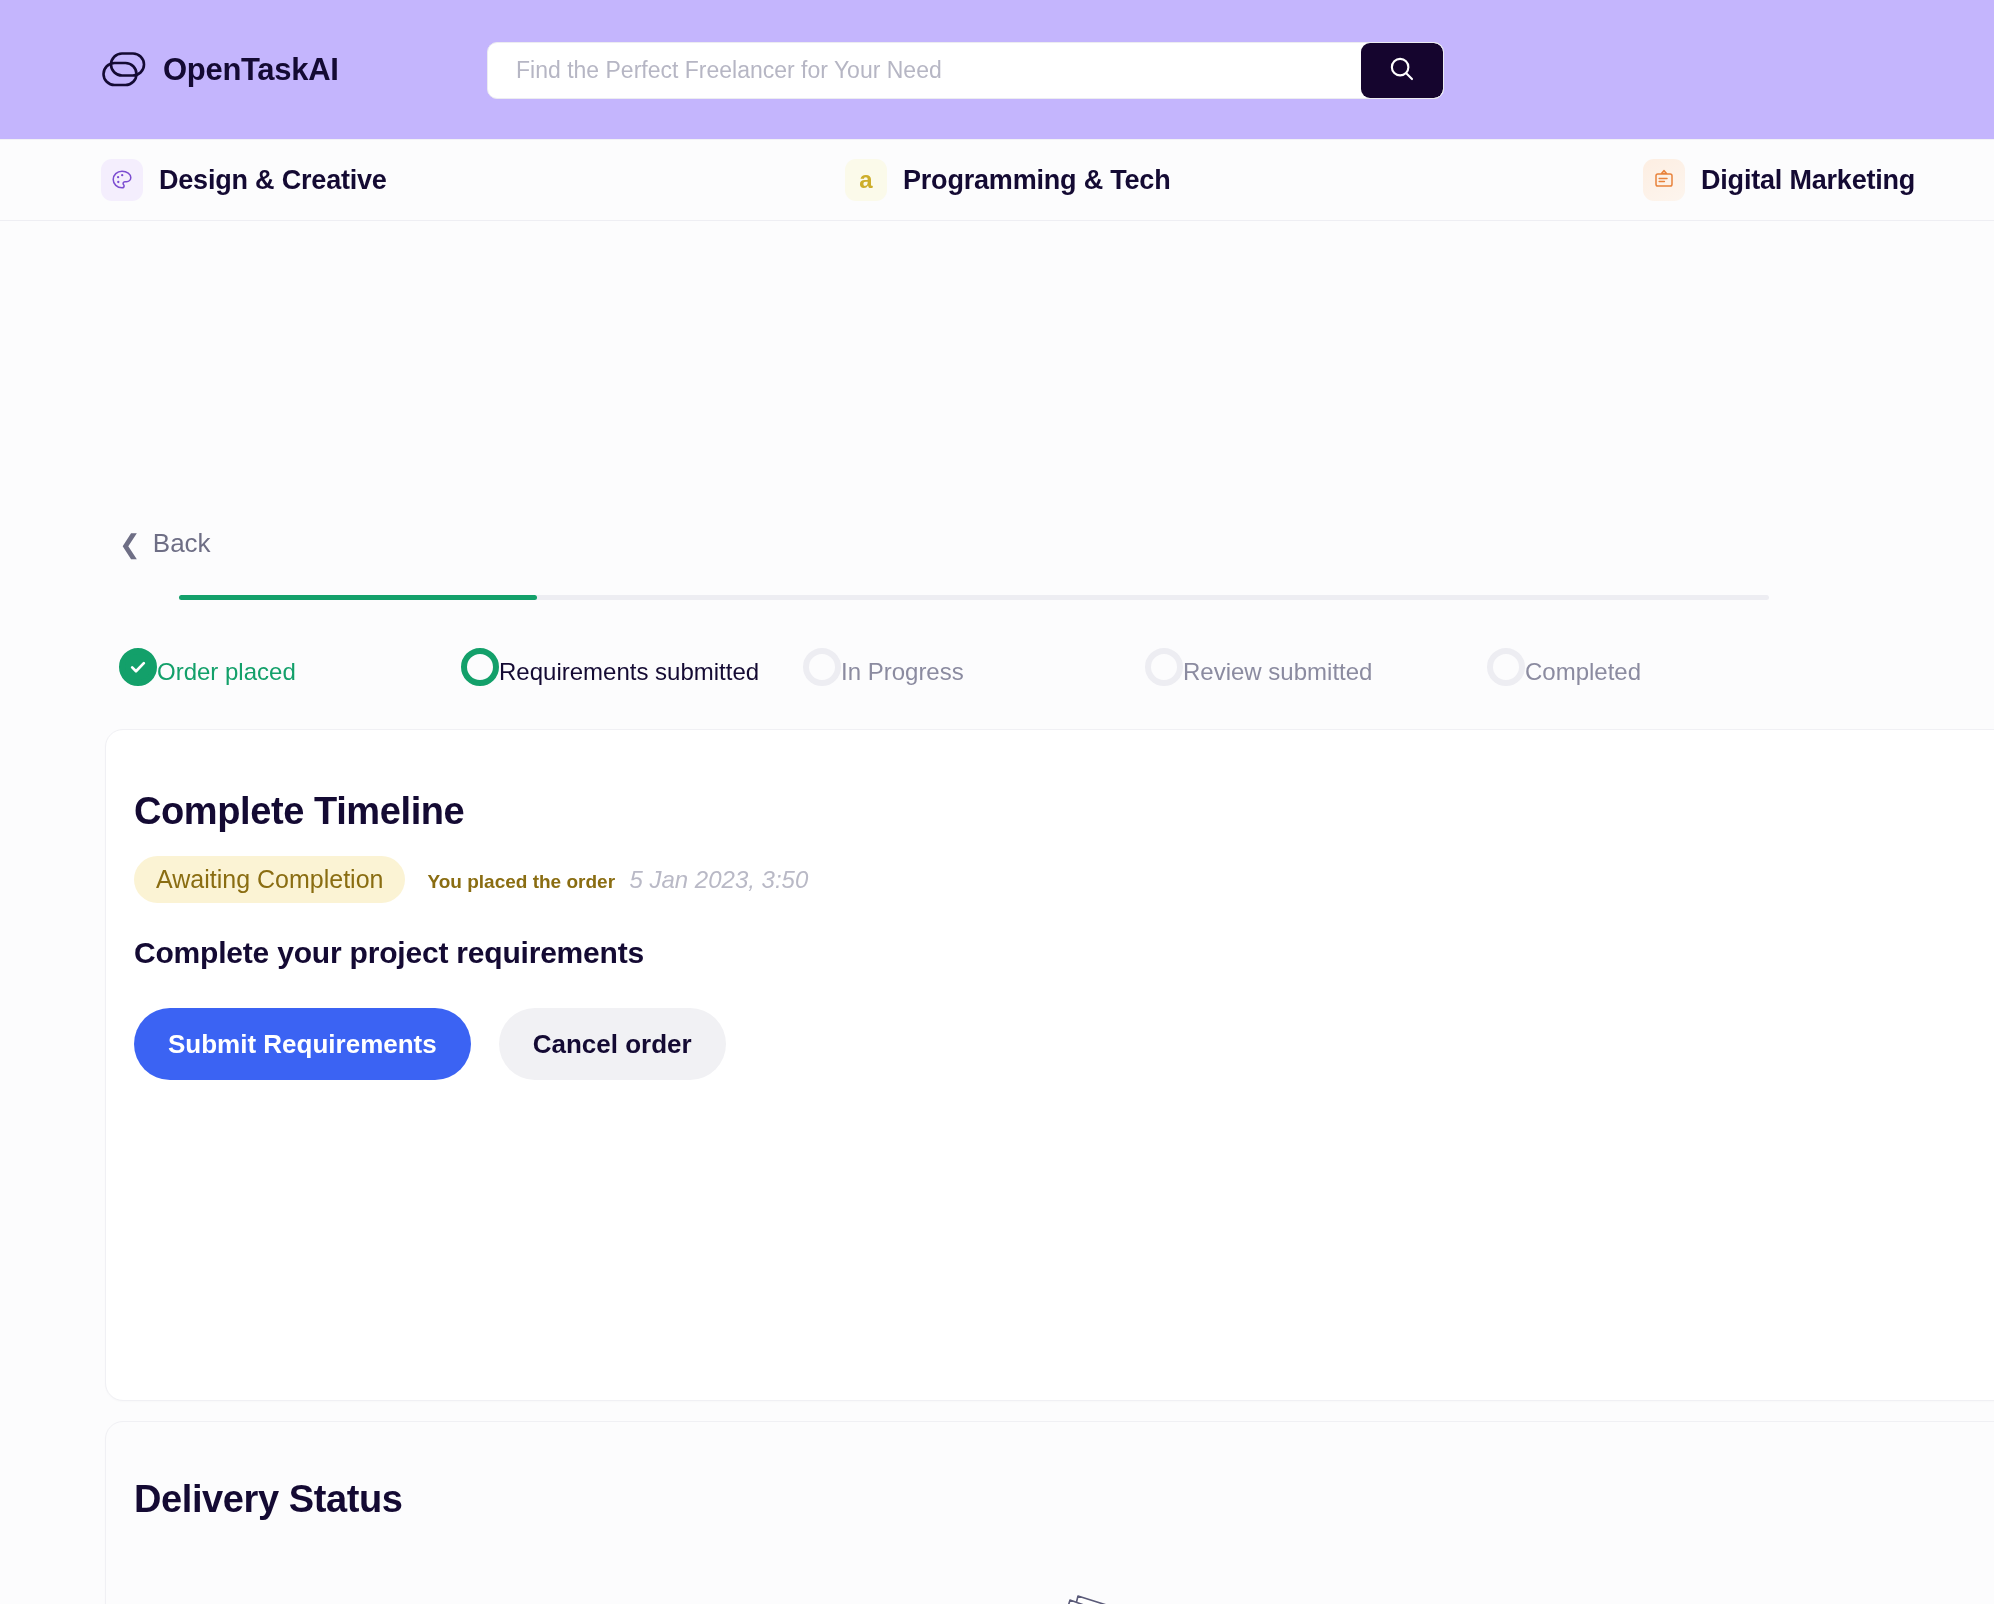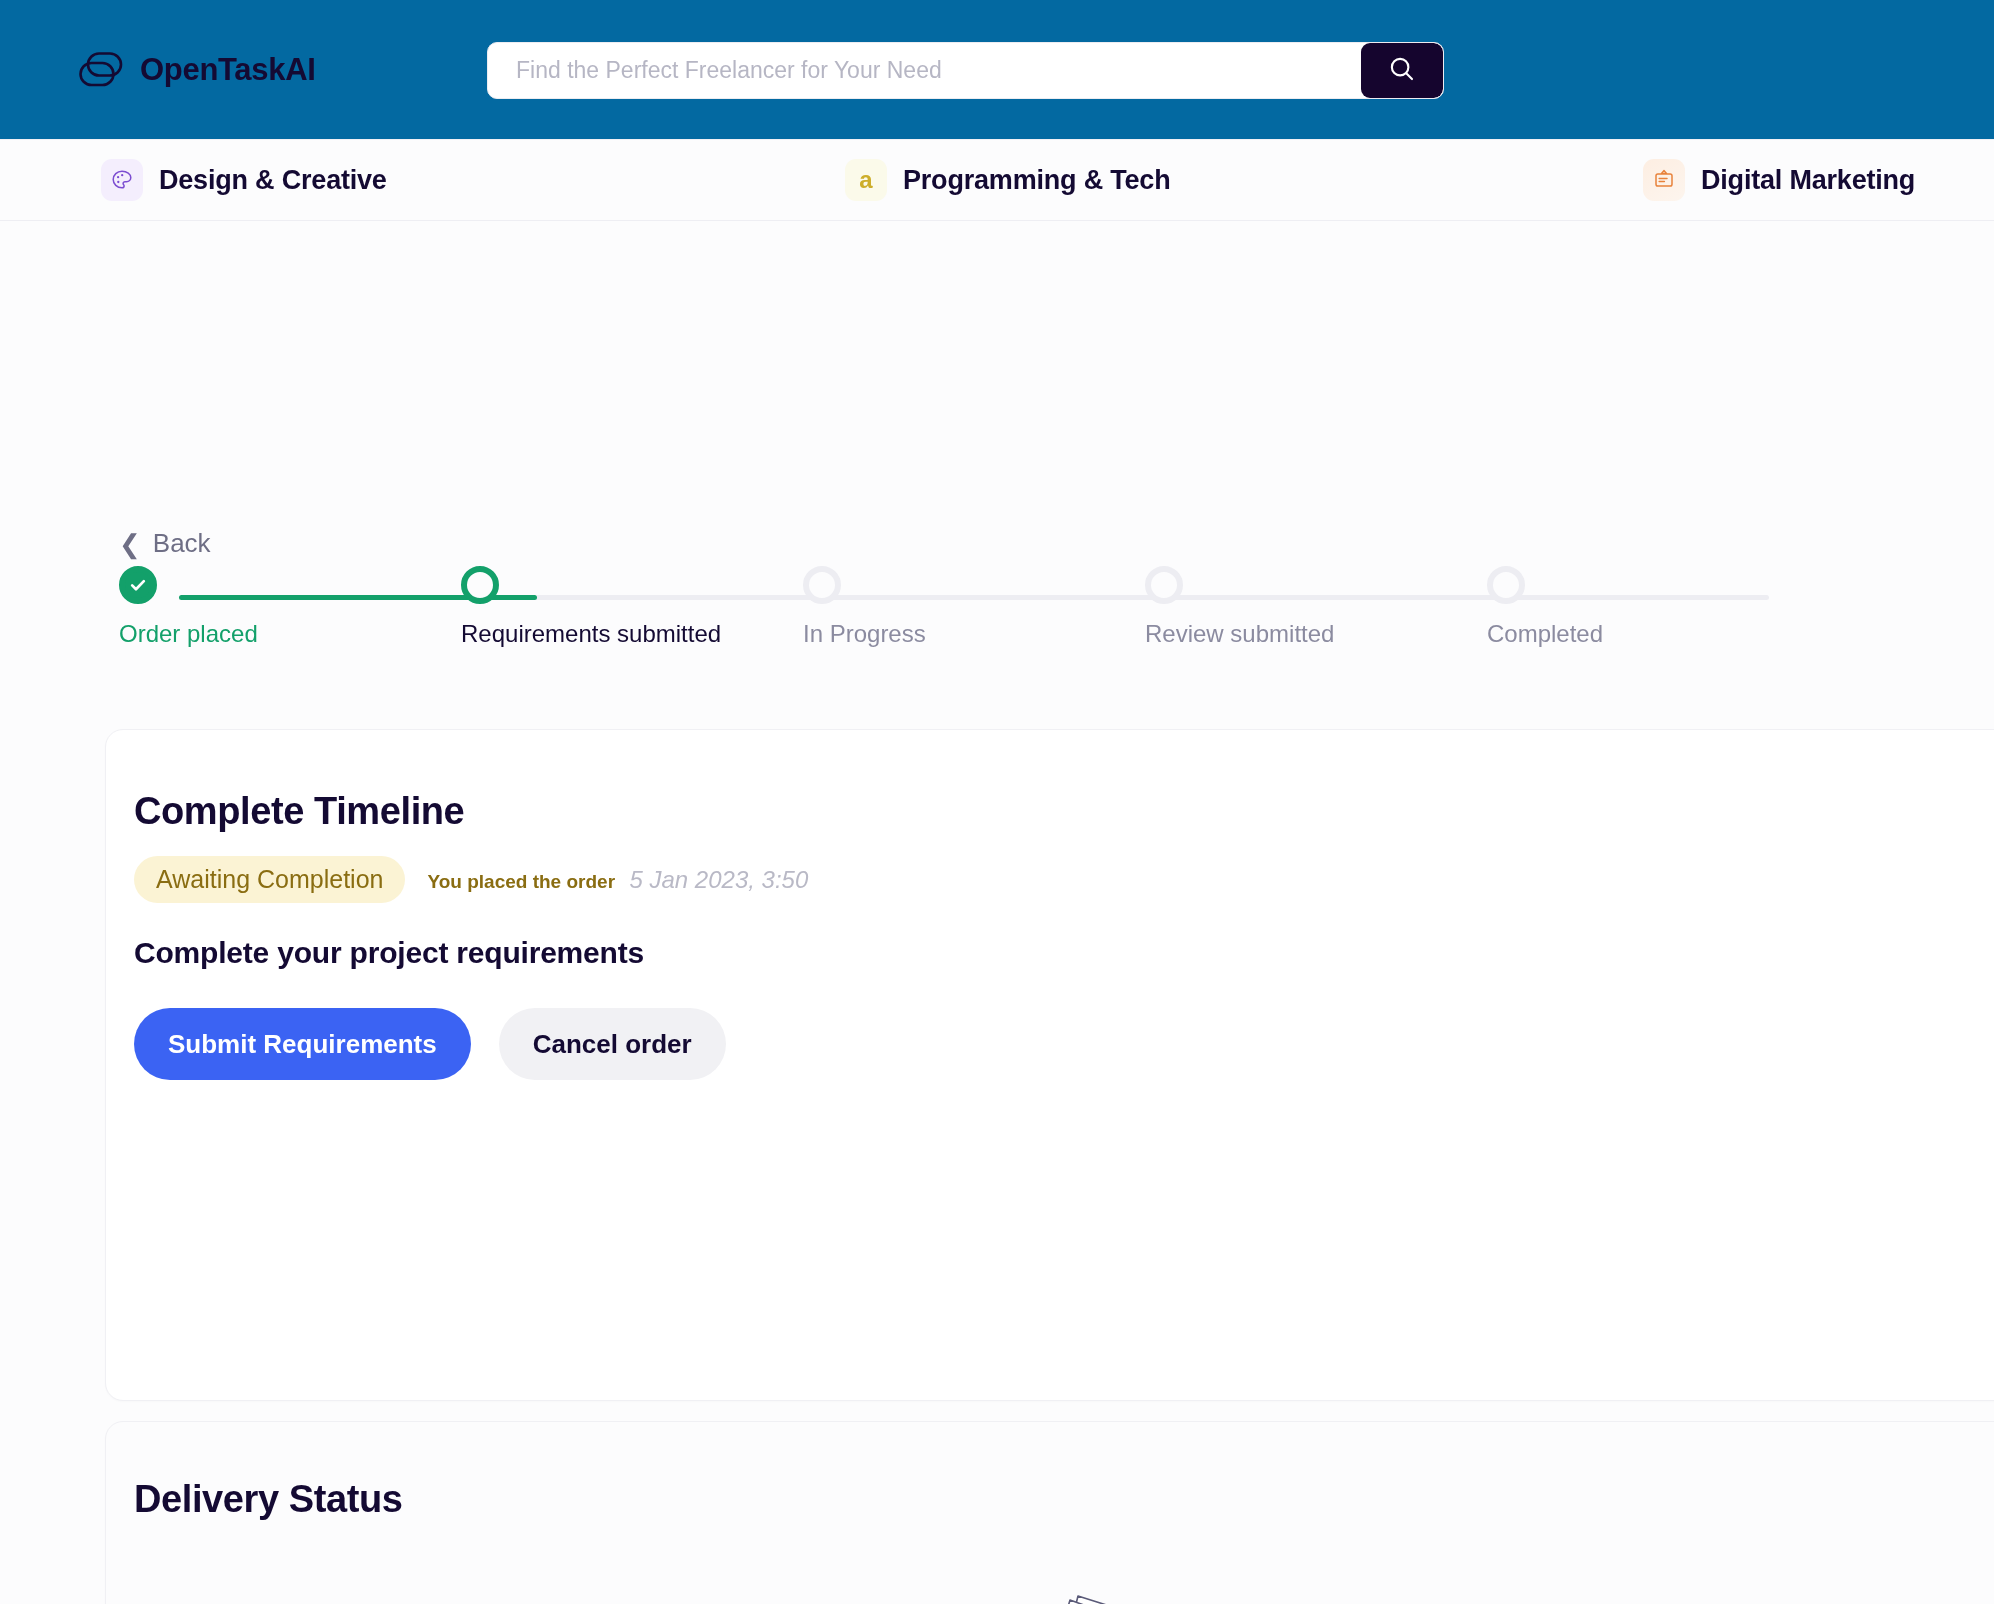--- a/index.html
+++ b/index.html
@@ -12,24 +12,24 @@
   body {
     font-family: "Liberation Sans", sans-serif;
     background: #ffffff;
     color: #140a33;
     -webkit-font-smoothing: antialiased;
   }
 
   
   .topbar {
     height: 139px;
-    background: #0369a1;
+    background: #c4b5fd;
     display: flex;
     align-items: center;
-    padding-left: 78px;
+    padding-left: 101px;
     position: relative;
   }
   .brand { display: flex; align-items: center; gap: 16px; }
   .brand-mark { width: 46px; height: 38px; display: block; }
   .brand-name {
     font-size: 31px;
     font-weight: 700;
     letter-spacing: -0.3px;
     color: #140a33;
   }
@@ -132,21 +132,21 @@
     top: 29px; left: 60px; right: 60px;
     height: 5px; background: #ededf2; border-radius: 3px;
   }
   .step-line-done {
     position: absolute;
     top: 29px; left: 60px;
     width: 358px; height: 5px;
     background: #13a06a; border-radius: 3px;
   }
   .steps { position: absolute; inset: 0; display: flex; }
-  .step { flex: 1; display: flex; flex-direction: column; align-items: flex-start; position: relative; }
+  .step { flex: 1; display: flex; align-items: flex-end; position: relative; }
   .dot {
     width: 38px; height: 38px; border-radius: 50%;
     background: #fcfcfd;
     border: 6px solid #ededf2;
     display: flex; align-items: center; justify-content: center;
     position: relative; z-index: 2;
   }
   .dot.done { background: #13a06a; border-color: #13a06a; }
   .dot.current { background: #fcfcfd; border-color: #13a06a; }
   .steplabel {

